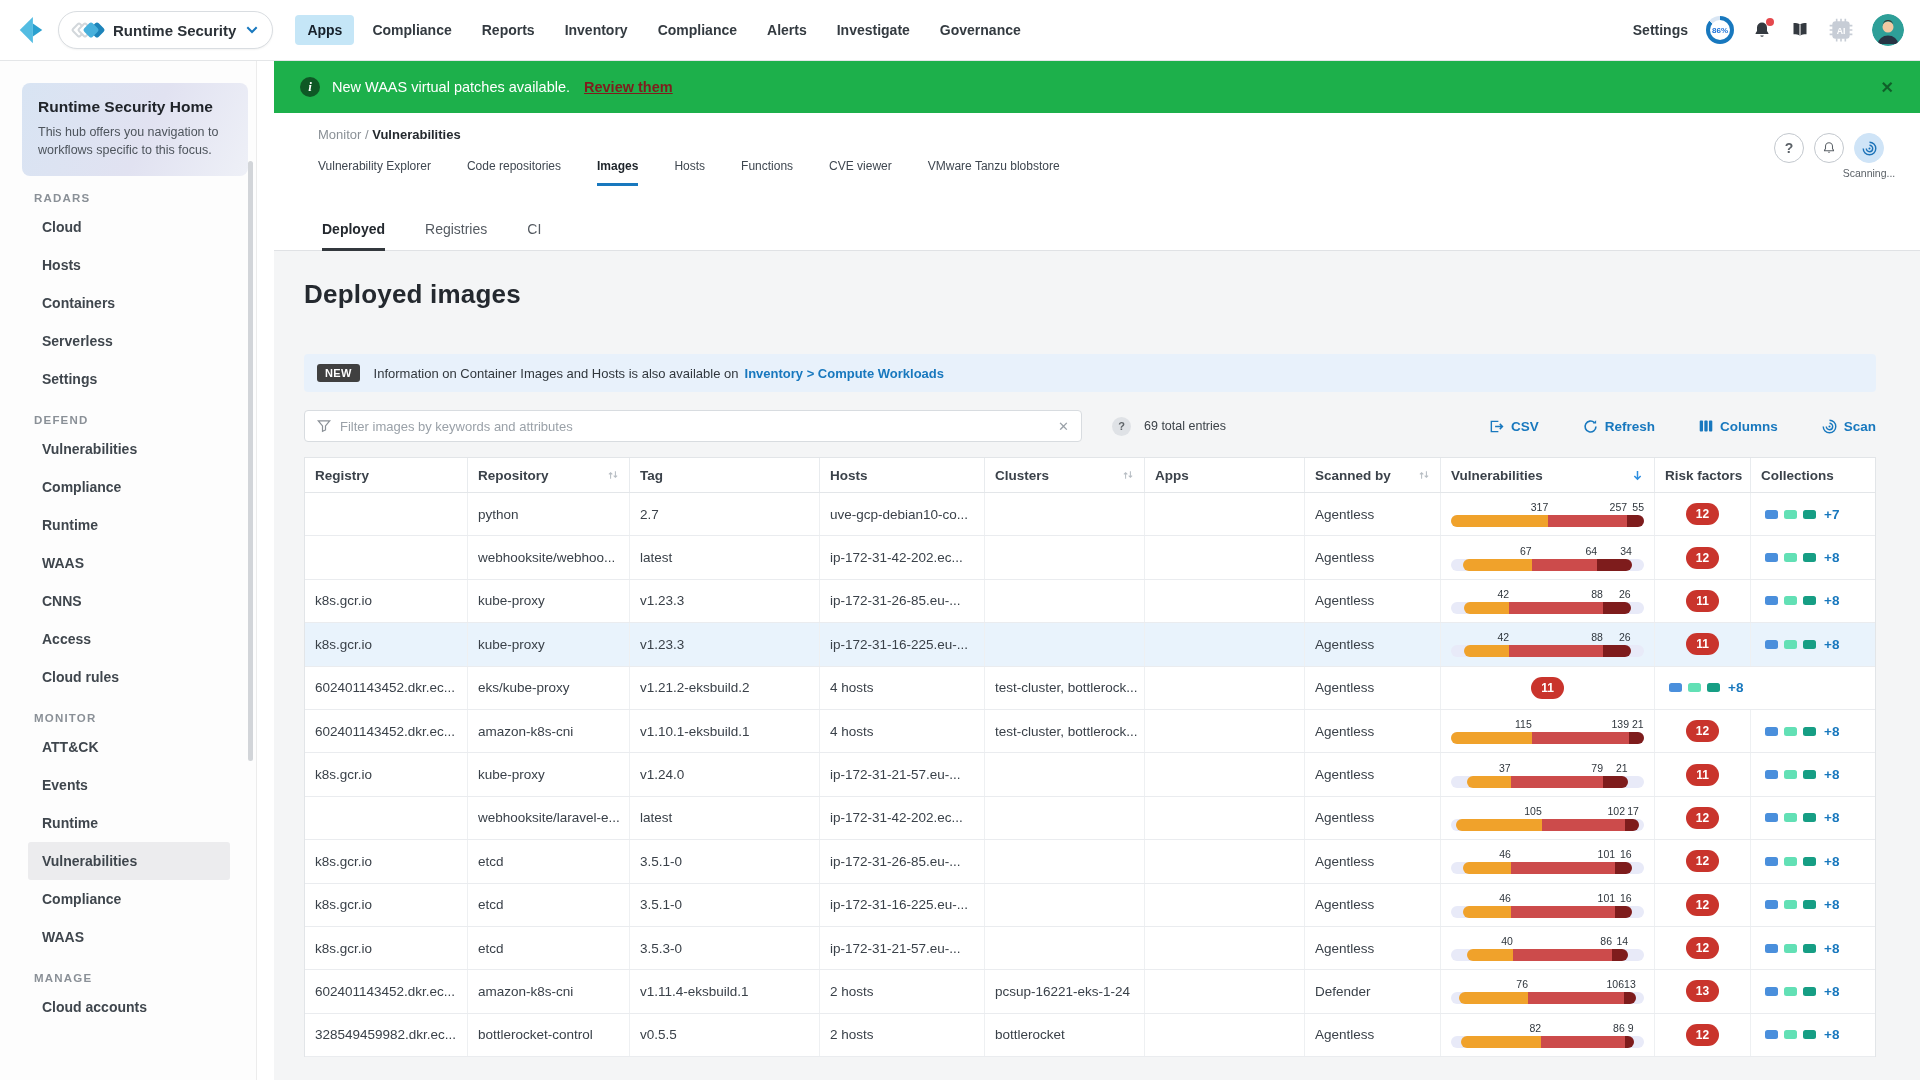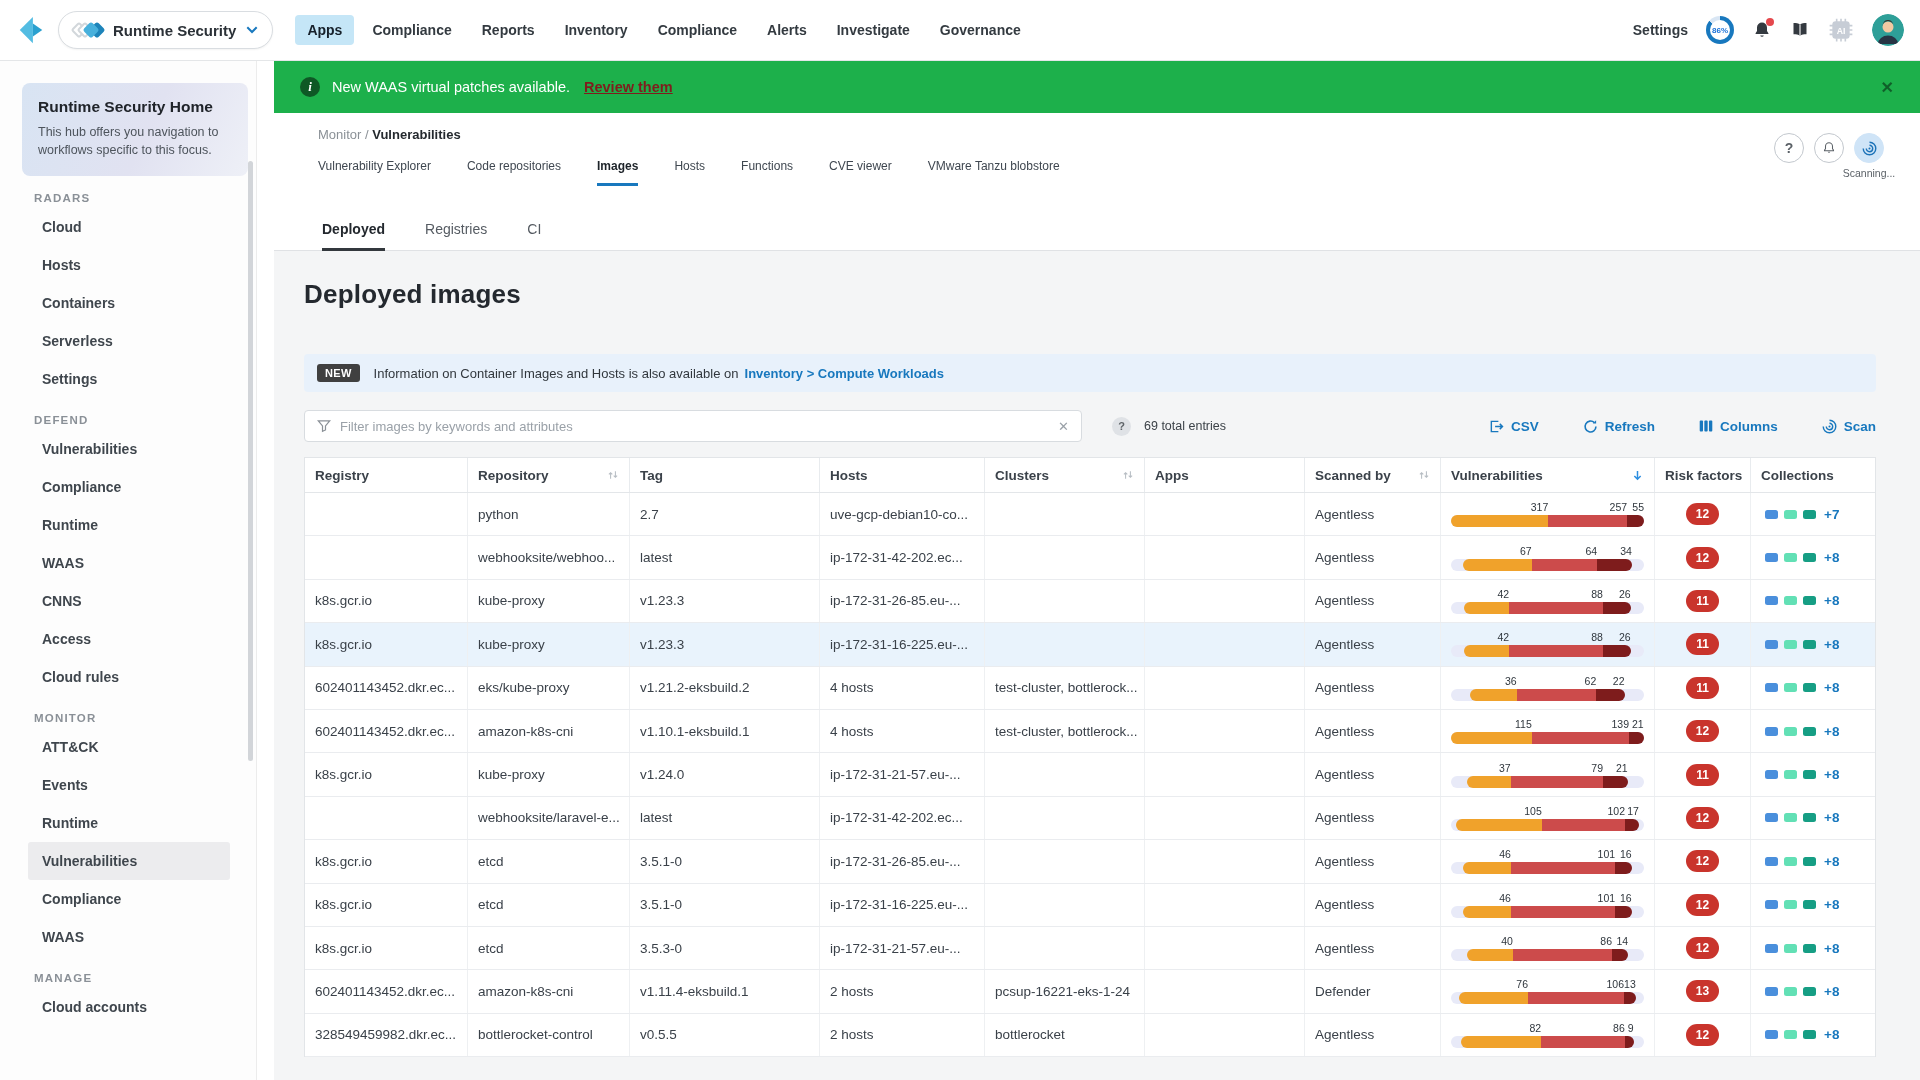--- a/index.html
+++ b/index.html
@@ -539,34 +539,20 @@
             </div>
           </div>
           <div class="grid tr">
             <div class="td">602401143452.dkr.ec...</div>
             <div class="td">eks/kube-proxy</div>
             <div class="td">v1.21.2-eksbuild.2</div>
             <div class="td">4 hosts</div>
             <div class="td">test-cluster, bottlerock...</div>
             <div class="td"></div>
             <div class="td">Agentless</div>
-            <div class="td vcell">
-              <div class="vlabels" style="width: 79.855%;">
-                <span style="flex-grow: 36;">36</span>
-                <span style="flex-grow: 62;">62</span>
-                <span style="flex-grow: 22;">22</span>
-              </div>
-              <div class="vtrack">
-                <div class="vbar" style="width: 79.855%;">
-                  <span style="flex-grow: 36; background: rgb(240, 162, 43);"></span>
-                  <span style="flex-grow: 62; background: rgb(204, 75, 75);"></span>
-                  <span style="flex-grow: 22; background: rgb(126, 28, 28);"></span>
-                </div>
-              </div>
-            </div>
             <div class="td riskcell">
               <span class="risk-badge">11</span>
             </div>
             <div class="td collcell">
               <span class="chip" style="background: rgb(74, 143, 220);"></span>
               <span class="chip" style="background: rgb(98, 224, 181);"></span>
               <span class="chip" style="background: rgb(22, 158, 132);"></span>
               <span class="coll-more">+8</span>
             </div>
           </div>

